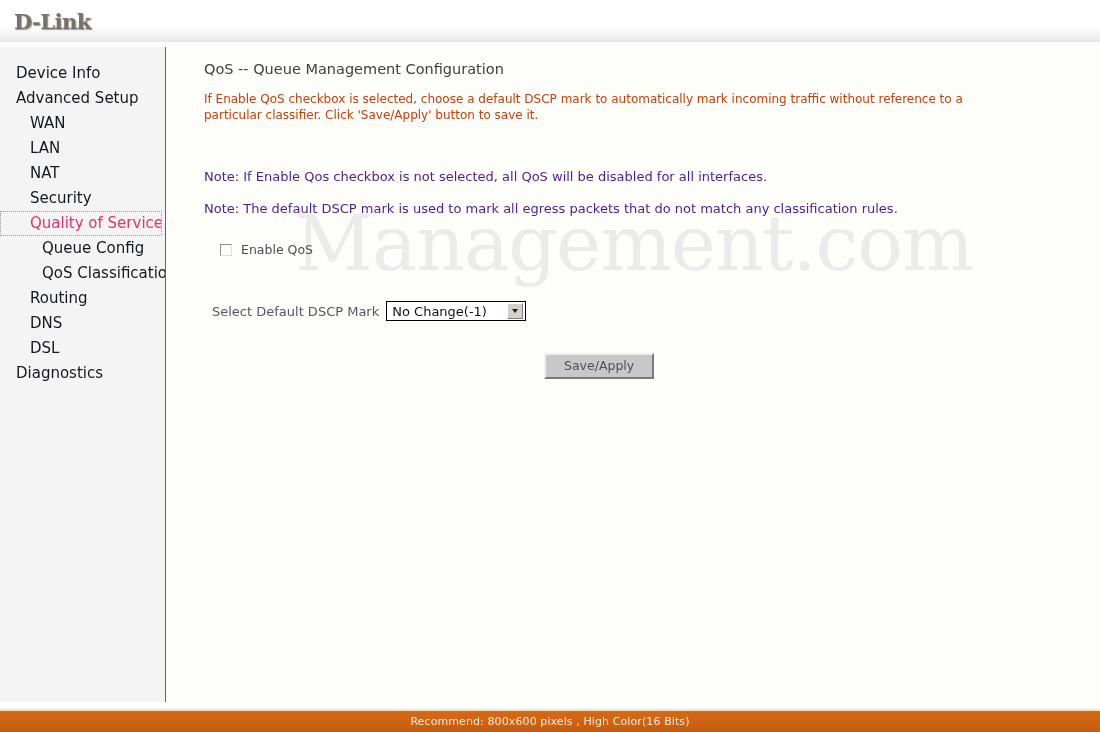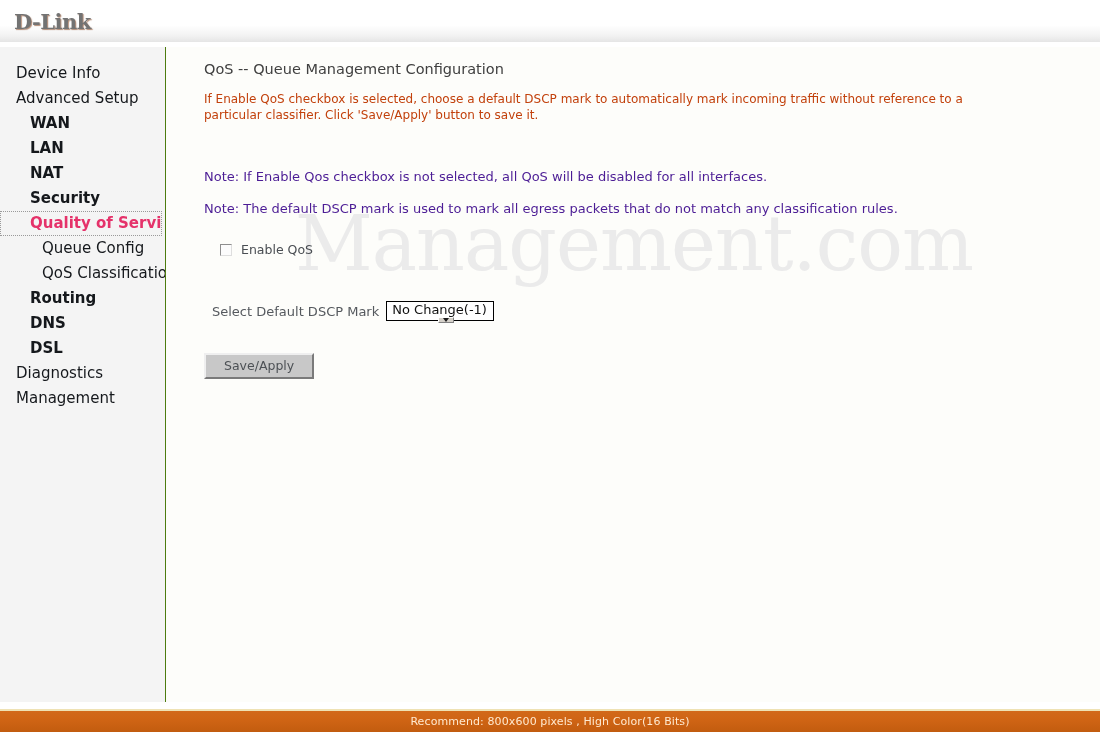--- a/index.html
+++ b/index.html
@@ -100,21 +100,21 @@
   .menu li {
     font-size: 15px;
     color: #15181c;
     line-height: 25px;
     height: 25px;
     white-space: nowrap;
     overflow: hidden;
     padding-left: 16px;
     cursor: default;
   }
-  .menu li.lvl2 { padding-left: 30px; font-weight: bold; }
+  .menu li.lvl2 { padding-left: 30px; }
   .menu li.lvl3 { padding-left: 42px; }
   .menu li.active {
     color: #e5326a;
     border: 1px dotted #9a9a9a;
     padding-left: 29px;
     height: 23px;
     line-height: 23px;
     margin-right: 3px;
   }
 
@@ -193,21 +193,20 @@
   }
   .select {
     display: inline-flex;
     align-items: center;
     height: 20px;
     background: #ffffff;
     border: 1px solid #000000;
     box-sizing: border-box;
     cursor: pointer;
     padding: 0;
-    flex-direction: column;
   }
   .select-text {
     font-size: 13px;
     color: #111111;
     padding: 0 6px 0 5px;
     white-space: nowrap;
   }
   .select-arrow {
     width: 16px;
     height: 16px;
@@ -224,20 +223,21 @@
   }
   .select-arrow i {
     display: block;
     width: 0; height: 0;
     border-left: 3px solid transparent;
     border-right: 3px solid transparent;
     border-top: 4px solid #1a1a1a;
   }
 
   .button-row {
+    margin-left: 340px;
   }
   .btn {
     font-family: "DejaVu Sans", "Liberation Sans", sans-serif;
     font-size: 12.5px;
     color: #4d5155;
     background: #c8c8c8;
     border-top: 2px solid #efefef;
     border-left: 2px solid #efefef;
     border-right: 2px solid #7a7a7a;
     border-bottom: 2px solid #7a7a7a;
@@ -281,21 +281,20 @@
       <li class="lvl2">LAN</li>
       <li class="lvl2">NAT</li>
       <li class="lvl2">Security</li>
       <li class="lvl2 active">Quality of Service</li>
       <li class="lvl3">Queue Config</li>
       <li class="lvl3">QoS Classification</li>
       <li class="lvl2">Routing</li>
       <li class="lvl2">DNS</li>
       <li class="lvl2">DSL</li>
       <li class="lvl1">Diagnostics</li>
-      <li class="lvl1">Management</li>
     </ul>
 </div>
 
 <div class="content">
 
   <div class="watermark">Management.com</div>
 
   <div class="content-inner">
 
     <h1 class="page-title">QoS -- Queue Management Configuration</h1>

